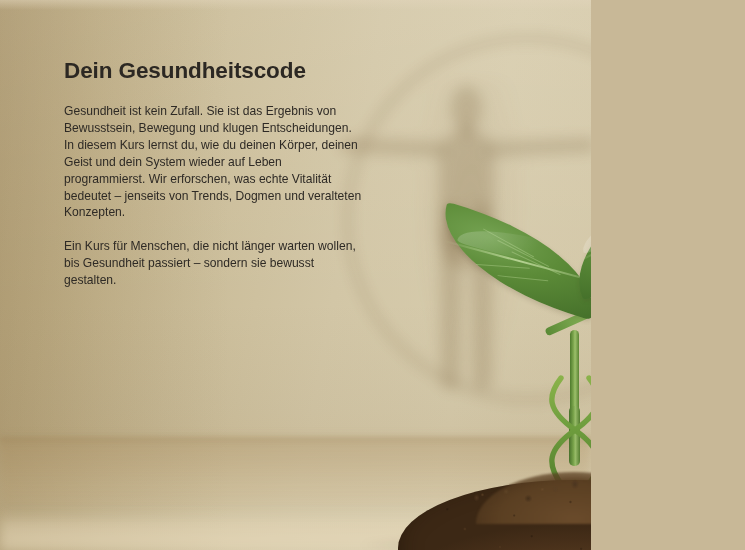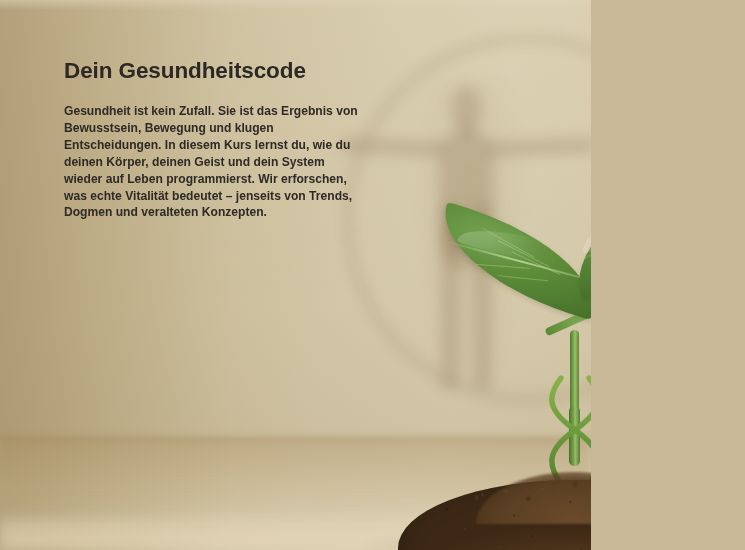--- a/index.html
+++ b/index.html
@@ -117,21 +117,21 @@
     position:absolute;left:64px;top:58px;width:300px;
     color:#2f2b26;
   }
   .copy h1{
     margin:0 0 19px 0;
     font-size:22.5px;line-height:26px;font-weight:bold;
     letter-spacing:-.1px;color:#2c2823;
   }
   .copy p{
     margin:0 0 17px 0;
-    font-size:12.1px;line-height:16.9px;font-weight:bold;
+    font-size:12.1px;line-height:16.9px;font-weight:normal;
     color:#2e2a25;
     text-rendering:optimizeLegibility;
   }
   .copy p:last-child{margin-bottom:0;}
 
   
   .plant{
     position:absolute;left:430px;top:190px;width:300px;height:330px;
   }
   .stem{
@@ -358,15 +358,16 @@
   <div class="soil">
     <div class="soil-mound"></div>
     <div class="soil-top"></div>
     <div class="soil-tex"></div>
     <div class="soil-crumbs"></div>
   </div>
 
   <div class="copy">
     <h1>Dein Gesundheitscode</h1>
     <p>Gesundheit ist kein Zufall. Sie ist das Ergebnis von Bewusstsein, Bewegung und klugen Entscheidungen. In diesem Kurs lernst du, wie du deinen Körper, deinen Geist und dein System wieder auf Leben programmierst. Wir erforschen, was echte Vitalität bedeutet – jenseits von Trends, Dogmen und veralteten Konzepten.</p>
+    <p>Ein Kurs für Menschen, die nicht länger warten wollen, bis Gesundheit passiert – sondern sie bewusst gestalten.</p>
   </div>
 
 </div>
 
 </body></html>

